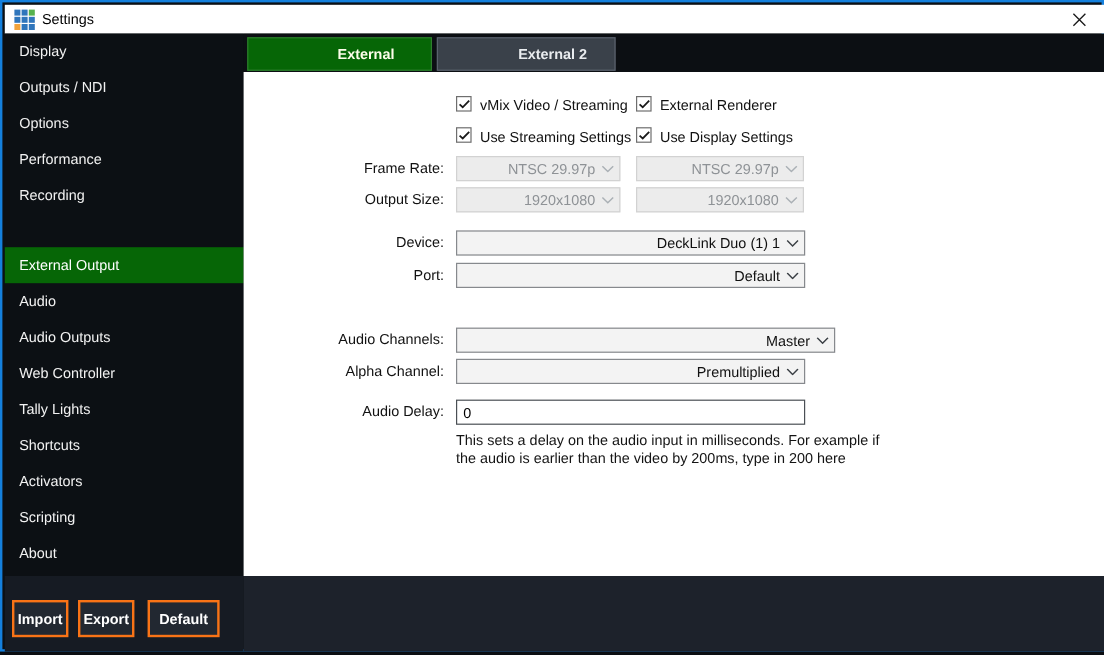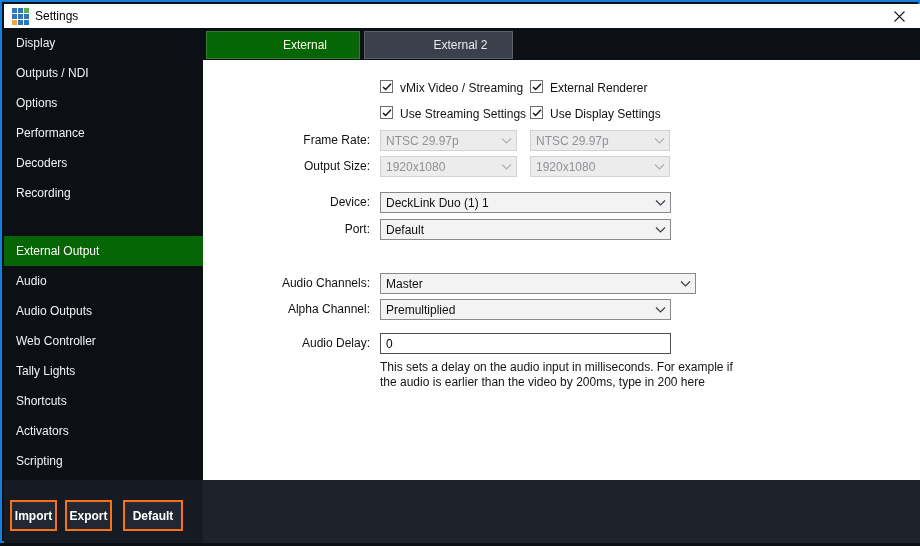--- a/index.html
+++ b/index.html
@@ -21,36 +21,36 @@
   .sidebar { position:absolute; left:2px; top:26px; width:199px; height:452px; background:#0c1014; }
   .side-item { height:30px; line-height:30px; padding-left:12px; font-size:12px; color:#f2f2f2; cursor:default; }
   .side-item.selected { background:#066606; color:#ffffff;margin-top:28px; }
   .sidebar-footer { position:absolute; left:2px; top:478px; width:199px; height:63px; background:#161b23; }
   .sf-btn { position:absolute; top:20px; height:31px; background:#222831; border:2px solid #f97316; color:#fff;
             font-weight:bold; font-size:12px; font-family:inherit; }
 
   
   .tabbar { position:absolute; left:201px; top:26px; width:717px; height:32px; background:#0c0f13; }
   .tab { position:absolute; top:3px; height:28px; display:flex; align-items:center; justify-content:center;
-         font-size:12px; font-weight:400; cursor:default;padding-left:44px; }
+         font-size:12px; font-weight:700; cursor:default;padding-left:44px; }
   .tab.selected { background:#066606; border:1px solid #2f7d2f; color:#fdfdea; }
   .tab.unsel { background:#3a414a; border:1px solid #5a626d; color:#e9ecef; }
 
   
   .content { position:absolute; left:201px; top:58px; width:717px; height:420px; background:#ffffff; }
   .field-label { position:absolute; left:240px; width:128px; text-align:right; font-size:12px; color:#111; }
   .cb-label { position:absolute; font-size:12px; color:#111; line-height:14px;text-align:right; }
   .checkbox { position:absolute; width:13px; height:13px; background:#fff; border:1px solid #6e6e6e;
               display:flex; align-items:center; justify-content:center; }
   .checkbox svg { visibility:hidden; }
   .checkbox.checked svg { visibility:visible; }
 
   .combo { position:absolute; height:21px; background:#f3f3f3; border:1px solid #86898d;
            display:flex; align-items:center; font-size:12px; color:#101010; }
-  .combo-text { flex:1; padding-left:5px; overflow:hidden; white-space:nowrap; }
+  .combo-text { flex:1; padding-left:5px; overflow:hidden; white-space:nowrap;text-align:right; }
   .chev { width:20px; display:flex; align-items:center; justify-content:center; color:#3a3f44; }
   .combo.disabled { background:#ececec; border-color:#d2d2d2; color:#8e9296; }
   .combo.disabled .chev { color:#aab0b5; }
 
   .textbox { position:absolute; height:21px; background:#fff; border:1px solid #4a4f54; font-size:12px;
              color:#000; padding-left:5px; font-family:inherit; }
   .help { position:absolute; font-size:12px; color:#141414; line-height:15px; }
 
   
   .bottombar { position:absolute; left:201px; top:478px; width:717px; height:63px; background:#1d222b; }
@@ -79,21 +79,20 @@
           <path d="M1.5 1.5 L11.5 11.5 M11.5 1.5 L1.5 11.5" stroke="#1a1a1a" stroke-width="1.1" fill="none"></path>
         </svg>
       </span>
     </div>
 
     <div class="sidebar">
       <div class="side-item">Display</div>
       <div class="side-item">Outputs / NDI</div>
       <div class="side-item">Options</div>
       <div class="side-item">Performance</div>
-      <div class="side-item">Decoders</div>
       <div class="side-item">Recording</div>
       <div class="side-item selected">External Output</div>
       <div class="side-item">Audio</div>
       <div class="side-item">Audio Outputs</div>
       <div class="side-item">Web Controller</div>
       <div class="side-item">Tally Lights</div>
       <div class="side-item">Shortcuts</div>
       <div class="side-item">Activators</div>
       <div class="side-item">Scripting</div>
       <div class="side-item">About</div>

